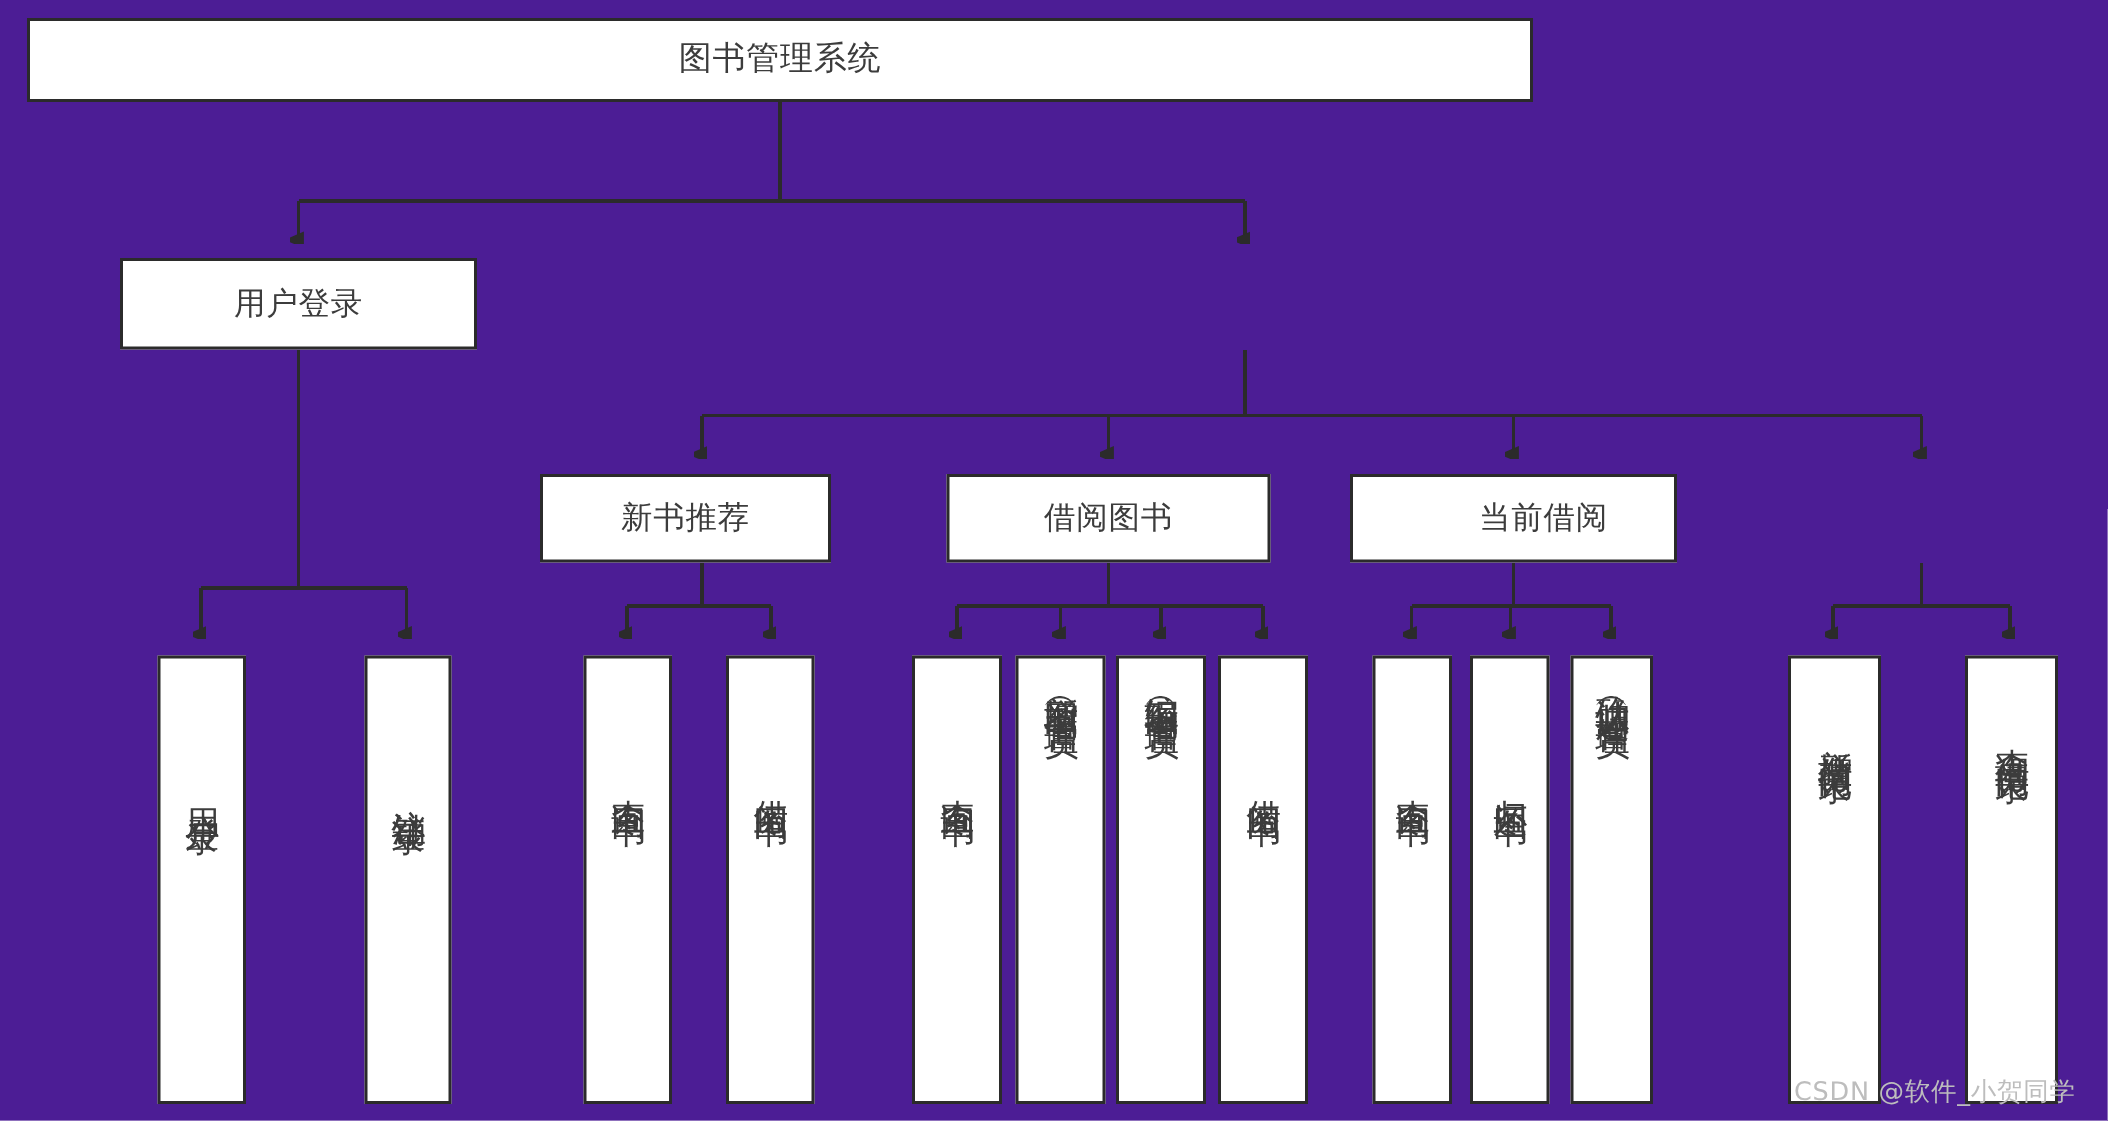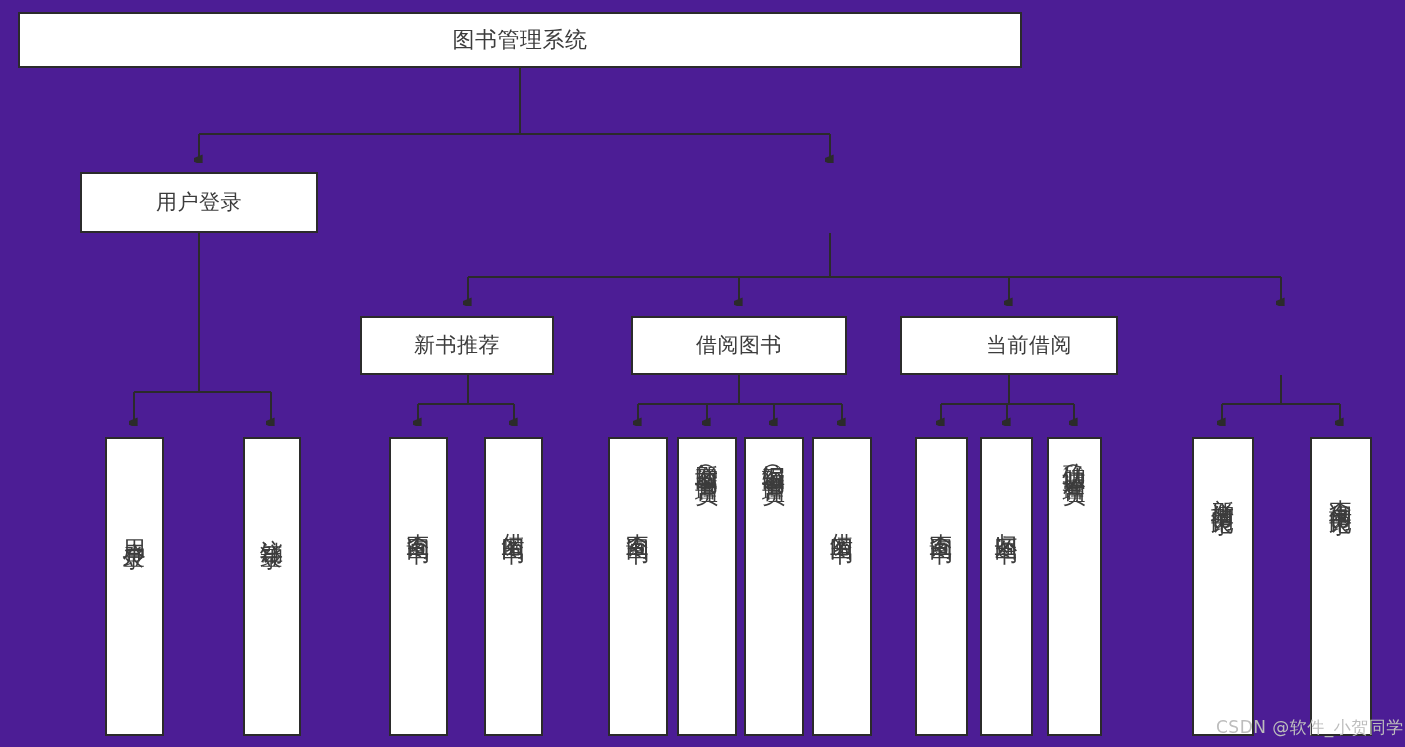--- a/index.html
+++ b/index.html
@@ -199,15 +199,15 @@
   </div>
 
   <div class="node vert" style="left:1192px; top:437px; width:62px; height:299px; padding-top:42px;">
     <span class="node-label">新增借阅记录</span>
   </div>
 
   <div class="node vert" style="left:1310px; top:437px; width:62px; height:299px; padding-top:42px;">
     <span class="node-label">查询借阅记录</span>
   </div>
 
-  <div class="watermark" style="left:1196px; top:716px;margin-left:20px;">CSDN @软件_小贺同学</div>
+  <div class="watermark" style="left:1196px; top:716px;">CSDN @软件_小贺同学</div>
 
 </div>
 
 </body></html>

